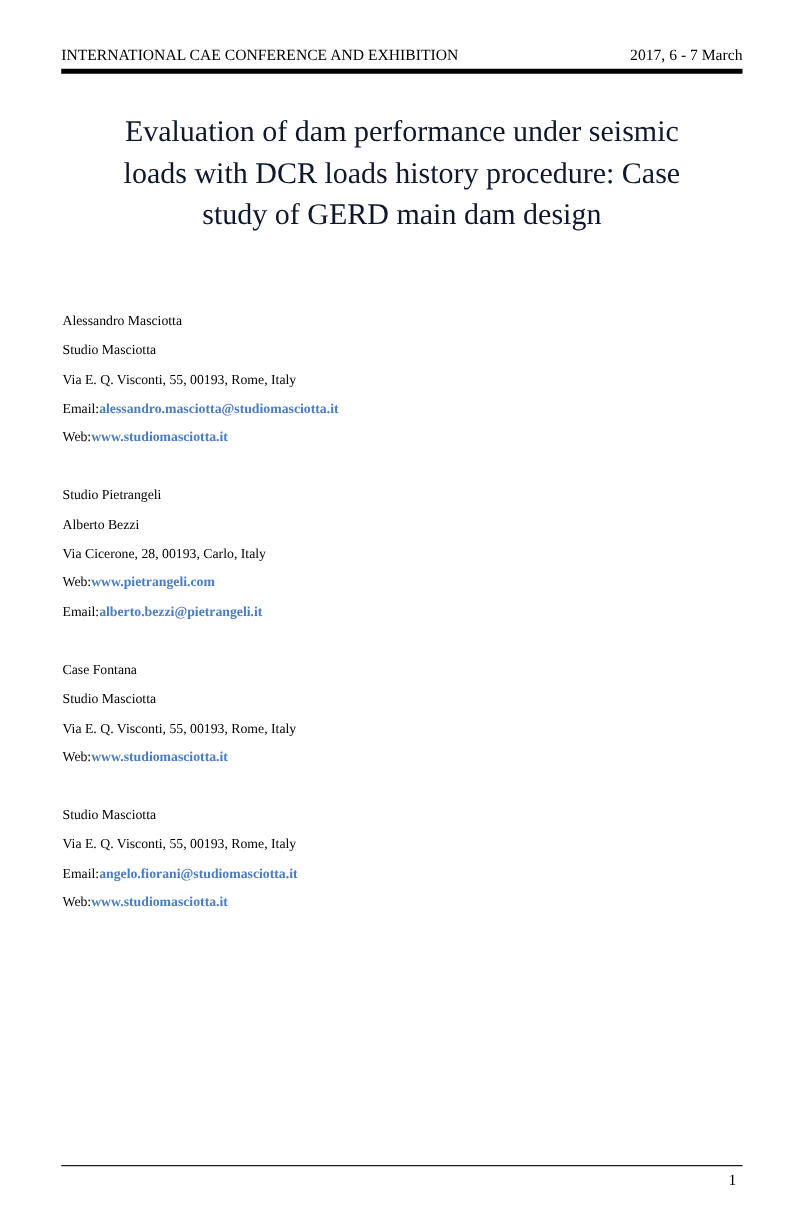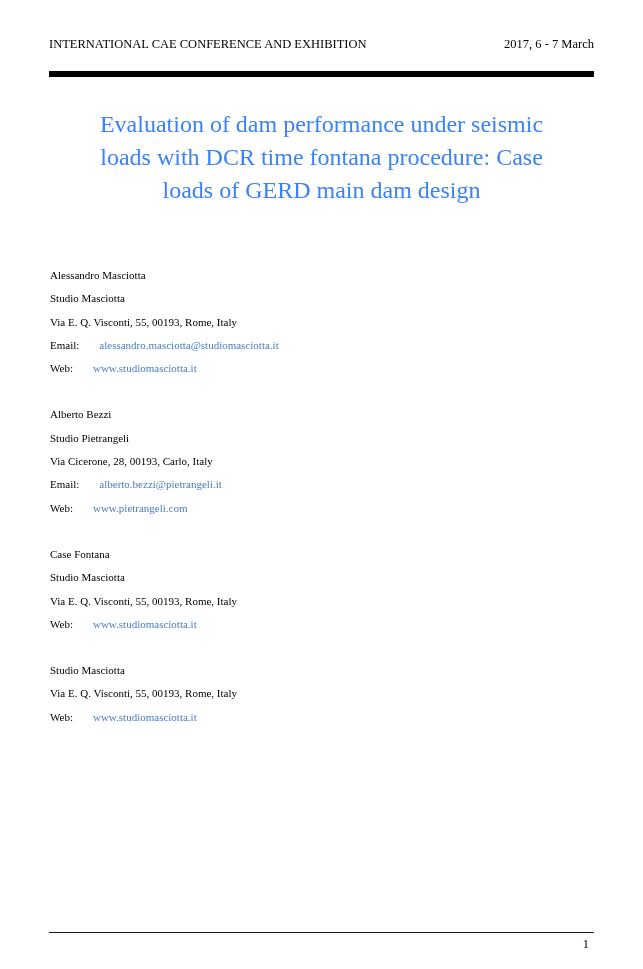--- a/index.html
+++ b/index.html
@@ -9,53 +9,53 @@
     height: 969px;
     background: #ffffff;
     font-family: "Liberation Serif", serif;
     color: #000000;
     overflow: hidden;
   }
   
   .header {
     margin: 0 49px;
     padding-top: 37px;
-    padding-bottom: 19px;
-    border-bottom: 6px solid #000000;
+    padding-bottom: 3px;
+    border-bottom: 4px solid #000000;
     display: flex;
     justify-content: space-between;
     align-items: baseline;
     font-size: 12.5px;
     line-height: 15px;
     white-space: nowrap;
   }
   
   .title {
     margin: 31px 30px 0 30px;
     text-align: center;
-    color: #3b82f6;
+    color: #0f172a;
     font-size: 24px;
     line-height: 33px;
     font-weight: 400;
   }
   
   .authors {
     margin: 57px 49px 0 50px;
     font-size: 11px;
   }
   .author-block { margin-bottom: 23px; }
   .author-block p {
     margin: 0;
     line-height: 23.3px;
   }
   .doclink {
     color: #4a7cbe;
-    font-weight: normal;
+    font-weight: bold;
     text-decoration: none;
-    margin-left: 20px;
+    margin-left: 0;
     cursor: pointer;
   }
   
   .footer {
     position: absolute;
     left: 49px;
     right: 49px;
     top: 932px;
     border-top: 1.5px solid #1a1a1a;
   }
@@ -71,52 +71,53 @@
 
 <div class="page">
 
   <div class="header">
     <span>INTERNATIONAL CAE CONFERENCE AND EXHIBITION</span>
     <span>2017, 6 - 7 March</span>
   </div>
 
   <div class="title">
     <div>Evaluation of dam performance under seismic</div>
-    <div>loads with DCR time fontana procedure: Case</div>
-    <div>loads of GERD main dam design</div>
+    <div>loads with DCR loads history procedure: Case</div>
+    <div>study of GERD main dam design</div>
   </div>
 
   <div class="authors">
 
     <div class="author-block">
       <p>Alessandro Masciotta</p>
       <p>Studio Masciotta</p>
       <p>Via E. Q. Visconti, 55, 00193, Rome, Italy</p>
       <p><span>Email:</span><a class="doclink">alessandro.masciotta@studiomasciotta.it</a></p>
       <p><span>Web:</span><a class="doclink">www.studiomasciotta.it</a></p>
     </div>
 
     <div class="author-block">
+      <p>Studio Pietrangeli</p>
       <p>Alberto Bezzi</p>
-      <p>Studio Pietrangeli</p>
       <p>Via Cicerone, 28, 00193, Carlo, Italy</p>
+      <p><span>Web:</span><a class="doclink">www.pietrangeli.com</a></p>
       <p><span>Email:</span><a class="doclink">alberto.bezzi@pietrangeli.it</a></p>
-      <p><span>Web:</span><a class="doclink">www.pietrangeli.com</a></p>
     </div>
 
     <div class="author-block">
       <p>Case Fontana</p>
       <p>Studio Masciotta</p>
       <p>Via E. Q. Visconti, 55, 00193, Rome, Italy</p>
       <p><span>Web:</span><a class="doclink">www.studiomasciotta.it</a></p>
     </div>
 
     <div class="author-block">
       <p>Studio Masciotta</p>
       <p>Via E. Q. Visconti, 55, 00193, Rome, Italy</p>
+      <p><span>Email:</span><a class="doclink">angelo.fiorani@studiomasciotta.it</a></p>
       <p><span>Web:</span><a class="doclink">www.studiomasciotta.it</a></p>
     </div>
 
   </div>
 
   <div class="footer">
     <div class="pagenum">1</div>
   </div>
 
 </div>

